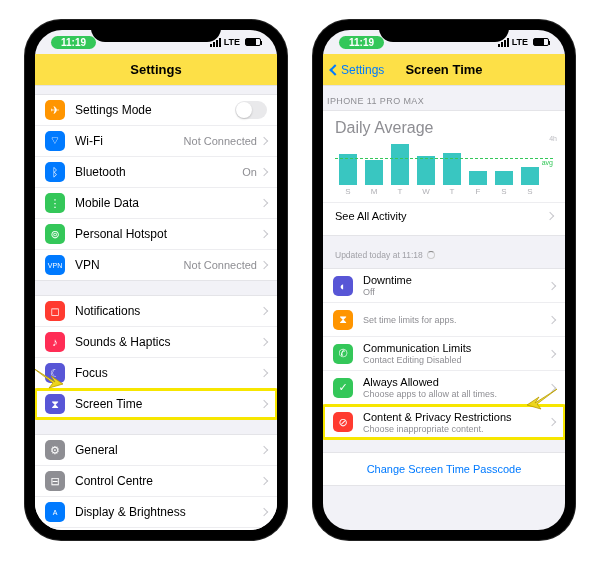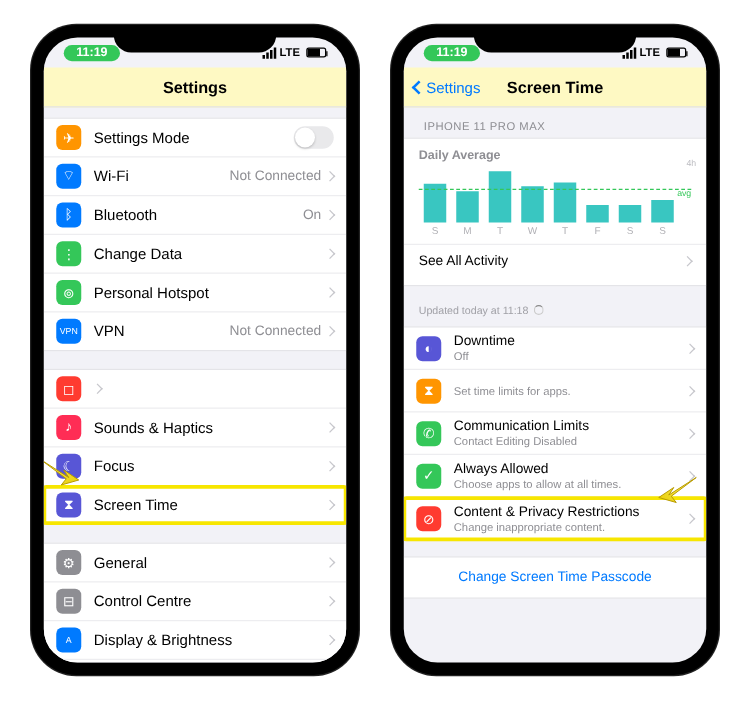--- a/index.html
+++ b/index.html
@@ -49,21 +49,21 @@
   .bars { display: inline-flex; gap: 1px; align-items: flex-end; }
   .bars i { width: 2px; background: #000; display: block; }
   .bars i:nth-child(1){height:3px} .bars i:nth-child(2){height:5px}
   .bars i:nth-child(3){height:7px} .bars i:nth-child(4){height:9px}
   .battery { width: 16px; height: 8px; border: 1px solid #000; border-radius: 2px; position: relative; margin-left: 2px; }
   .battery::after { content:''; position:absolute; right:-2px; top:2px; width:1px; height:4px; background:#000; }
   .battery i { display:block; width:70%; height:100%; background:#000; }
 
   .nav {
     display: flex; align-items: center; justify-content: center;
-    height: 32px; background: #fef9c3; position: relative;
+    height: 32px; background: #fde047; position: relative;
     border-bottom: 1px solid #e2e2e5;
   }
   .nav-title { font-size: 13px; font-weight: 600; }
   .nav-back {
     position: absolute; left: 8px; display: flex; align-items: center;
     color: #007aff; font-size: 12px; gap: 2px;
   }
   .chev-left { width: 8px; height: 8px; border-left: 2px solid #007aff; border-bottom: 2px solid #007aff; transform: rotate(45deg); }
 
   .content { height: calc(100% - 56px); overflow: hidden; }
@@ -96,26 +96,26 @@
   .highlight { outline: 3px solid #f7e600; outline-offset: -2px; border-radius: 2px; z-index: 2; }
 
   .arrow {
     position: absolute;
     width: 34px; height: 24px;
     z-index: 5;
     pointer-events: none;
   }
 
   
-  .device-label { font-size: 9px; color: #8e8e93; padding: 10px 16px 4px; letter-spacing: 0.4px; }
+  .device-label { font-size: 9px; color: #8e8e93; padding: 10px 4px 4px; letter-spacing: 0.4px; }
   .card {
     background: #fff; margin: 0 0 10px; padding: 8px 12px 6px;
     border-top: 1px solid #e4e4e8; border-bottom: 1px solid #e4e4e8;
   }
-  .avg-label { font-size: 10px; color: #8e8e93; font-weight: bold; }
+  .avg-label { font-size: 16px; color: #8e8e93; }
   .avg-row { display: flex; align-items: center; gap: 8px; margin: 2px 0 6px; }
   .avg-val { font-size: 22px; font-weight: 300; }
   .delta { font-size: 9px; color: #8e8e93; display:flex; align-items:center; gap:3px; }
   .tri-up { width:0; height:0; border-left:3px solid transparent; border-right:3px solid transparent; border-bottom:5px solid #34c759; }
   .chart { display: flex; align-items: flex-end; height: 48px; gap: 8px; padding: 0 4px; position: relative; }
   .chart .bar { width: 18px; background: #39c6c1; }
   .chart-axis { display: flex; gap: 8px; padding: 2px 4px 0; }
   .chart-axis span { width: 18px; text-align: center; font-size: 8px; color: #b0b0b5; }
   .chart-avg-line { position:absolute; left:0; right:0; border-top:1px dashed #34c759; }
   .chart-avg-lbl { position:absolute; right:-2px; font-size:7px; color:#34c759; background:#fff; padding:0 2px; }
@@ -172,21 +172,21 @@
             <span class="chev"></span>
           </div>
           <div class="row">
             <span class="icon" style="background: rgb(0, 122, 255);">ᛒ</span>
             <span class="label">Bluetooth</span>
             <span class="detail">On</span>
             <span class="chev"></span>
           </div>
           <div class="row">
             <span class="icon" style="background: rgb(52, 199, 89);">⋮</span>
-            <span class="label">Change Data</span>
+            <span class="label">Mobile Data</span>
             <span class="chev"></span>
           </div>
           <div class="row">
             <span class="icon" style="background: rgb(52, 199, 89);">⊚</span>
             <span class="label">Personal Hotspot</span>
             <span class="chev"></span>
           </div>
           <div class="row">
             <span class="icon" style="background: rgb(0, 122, 255); font-size: 7px;">VPN</span>
             <span class="label">VPN</span>
@@ -199,20 +199,21 @@
           <defs>
               <linearGradient id="g1" x1="0" y1="0" x2="1" y2="1">
                 <stop offset="0" stop-color="#fff47a"></stop>
                 <stop offset="1" stop-color="#e8cc00"></stop>
               </linearGradient>
             </defs>
           <path d="M2 2 L24 16 L20 10 L32 18 L18 22 L22 17 L2 2 Z" fill="url(#g1)" stroke="#b89b00" stroke-width="0.8"></path>
         </svg>
       <div class="row">
             <span class="icon" style="background: rgb(255, 59, 48);">◻</span>
+            <span class="label">Notifications</span>
             <span class="chev"></span>
           </div>
           <div class="row">
             <span class="icon" style="background: rgb(255, 45, 85);">♪</span>
             <span class="label">Sounds &amp; Haptics</span>
             <span class="chev"></span>
           </div>
           <div class="row">
             <span class="icon" style="background: rgb(88, 86, 214);">☾</span>
             <span class="label">Focus</span>
@@ -347,21 +348,21 @@
             <div class="txt">
               <div class="label" style="font-size: 11px;">Always Allowed</div>
               <div class="sub">Choose apps to allow at all times.</div>
             </div>
             <span class="chev"></span>
           </div>
           <div class="row2 highlight">
             <span class="icon" style="background: rgb(255, 59, 48);">⊘</span>
             <div class="txt">
               <div class="label" style="font-size: 11px;">Content &amp; Privacy Restrictions</div>
-              <div class="sub">Change inappropriate content.</div>
+              <div class="sub">Choose inappropriate content.</div>
             </div>
             <span class="chev"></span>
           </div>
         </div>
       <div class="link-row">
         <span>Change Screen Time Passcode</span>
       </div>
     </div>
   </div>
 </div>

